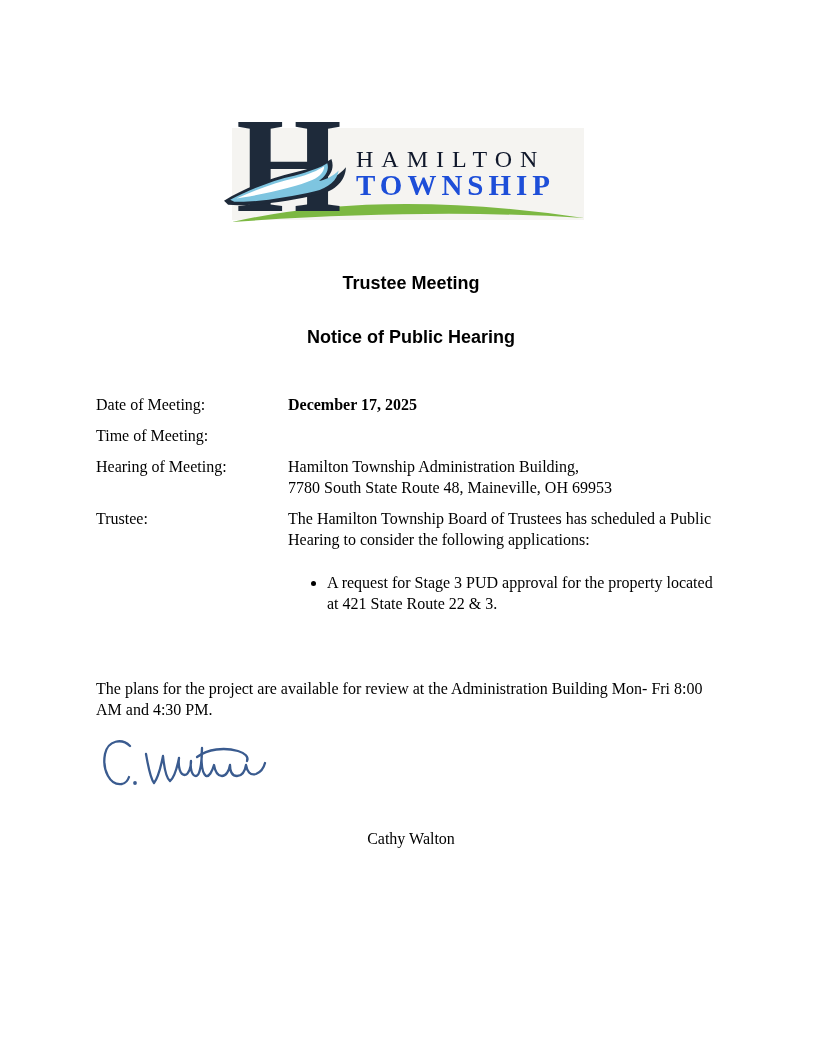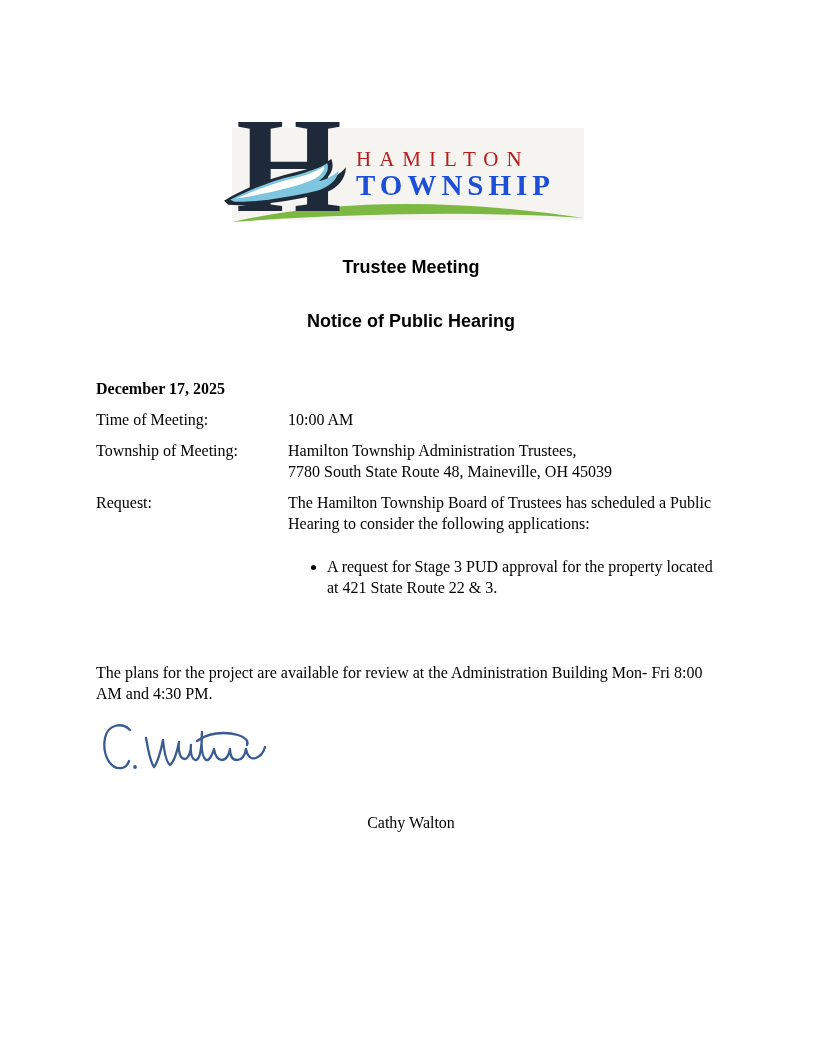--- a/index.html
+++ b/index.html
@@ -34,45 +34,45 @@
     font-weight: 700;
     font-size: 136px;
     line-height: 1;
     color: #1e2a3a;
     letter-spacing: 0;
   }
   .logo-wave { position: absolute; left: -8px; top: 31px; width: 126px; height: 50px; }
   .logo-text { position: absolute; left: 124px; top: 21px; white-space: nowrap; }
   .logo-line1 {
     font-family: "Liberation Serif", serif;
-    font-size: 21px;
+    font-size: 24px;
     line-height: 21px;
     letter-spacing: 8px;
-    color: #b91c1c;
+    color: #0f172a;
   }
   .logo-line2 {
     font-family: "Liberation Serif", serif;
     font-size: 29px;
     line-height: 29px;
     font-weight: 700;
     letter-spacing: 5px;
     color: #1d4ed8;
     margin-top: 1px;
   }
 
   
   .title, .subtitle {
     font-family: "Liberation Sans", sans-serif;
     font-size: 18px;
     font-weight: 700;
     line-height: 22px;
     text-align: center;
     color: #000000;
   }
-  .title { margin-top: 36px; }
+  .title { margin-top: 52px; }
   .subtitle { margin-top: 32px; }
 
   
   .details { margin-top: 46px; }
   .detail-row { display: flex; margin-bottom: 10px; }
   .detail-label { width: 192px; flex: none; line-height: 21px; }
   .detail-value { flex: 1; line-height: 21px; }
   .bold { font-weight: 700; }
   .bullet-list { margin: 12px; padding-left: 27px; }
   .bullet-list li { line-height: 21px; }
@@ -104,35 +104,35 @@
     </div>
   </div>
 
   <div class="content">
 
     <div class="title">Trustee Meeting</div>
     <div class="subtitle">Notice of Public Hearing</div>
 
     <div class="details">
       <div class="detail-row">
+        <div class="detail-label">Date of Meeting:</div>
         <div class="detail-value bold">December 17, 2025</div>
       </div>
       <div class="detail-row">
         <div class="detail-label">Time of Meeting:</div>
-        <div class="detail-value">10:00 AM</div>
       </div>
       <div class="detail-row">
-        <div class="detail-label">Township of Meeting:</div>
+        <div class="detail-label">Hearing of Meeting:</div>
         <div class="detail-value">
-          <div>Hamilton Township Administration Trustees,</div>
-          <div>7780 South State Route 48, Maineville, OH 45039</div>
+          <div>Hamilton Township Administration Building,</div>
+          <div>7780 South State Route 48, Maineville, OH 69953</div>
         </div>
       </div>
       <div class="detail-row">
-        <div class="detail-label">Request:</div>
+        <div class="detail-label">Trustee:</div>
         <div class="detail-value">The Hamilton Township Board of Trustees has scheduled a Public Hearing to consider the following applications:</div>
       </div>
       <div class="detail-row">
         <div class="detail-label"></div>
         <div class="detail-value">
           <ul class="bullet-list">
             <li>A request for Stage 3 PUD approval for the property located at 421 State Route 22 &amp; 3.</li>
           </ul>
         </div>
       </div>

